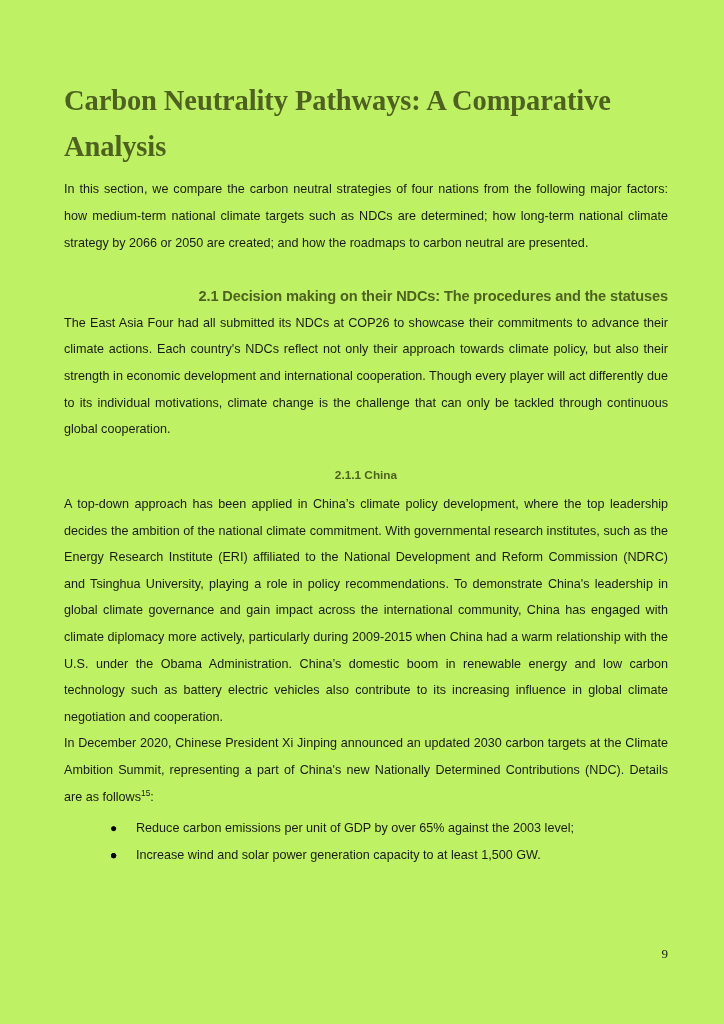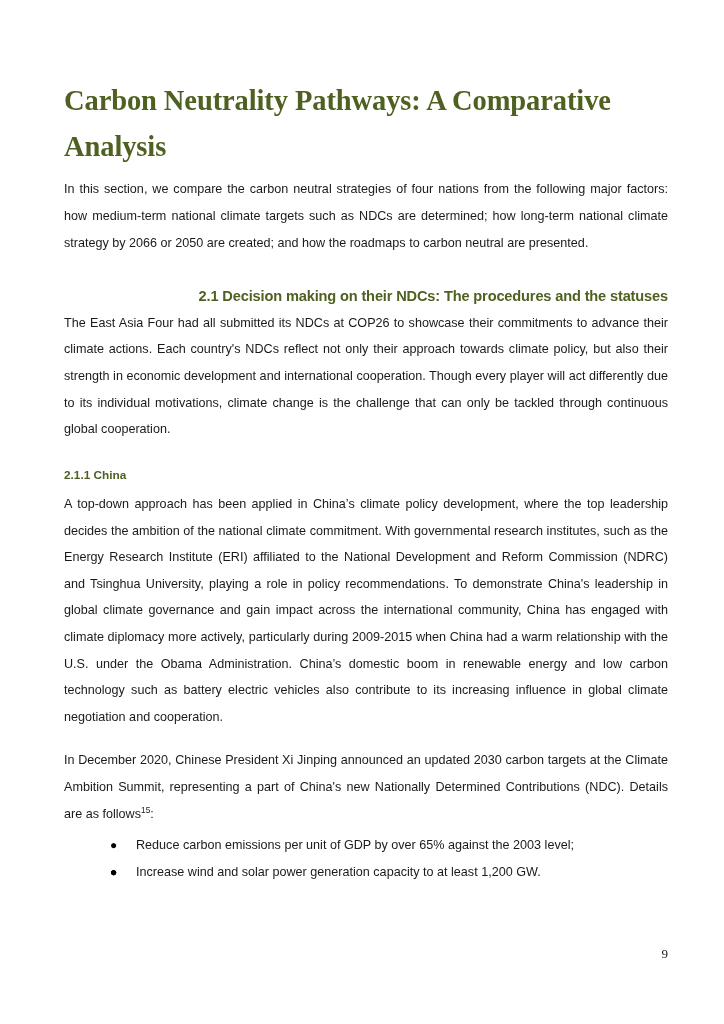--- a/index.html
+++ b/index.html
@@ -5,21 +5,21 @@
 <style>
   html, body {
     margin: 0;
     padding: 0;
     background: #e8e8e8;
   }
   .page {
     position: relative;
     width: 724px;
     height: 1024px;
-    background: #ffffff;
+    background: #bef264;
     margin: 0 auto;
     overflow: hidden;
     box-sizing: border-box;
   }
   .content {
     position: absolute;
     left: 64px;
     top: 78px;
     width: 604px;
   }
@@ -38,40 +38,41 @@
   
   p.body {
     font-family: "Liberation Sans", "DejaVu Sans", sans-serif;
     font-size: 12.6px;
     line-height: 26.6px;
     color: #1a1a1a;
     text-align: justify;
     margin: 0;
     -webkit-font-smoothing: none;
   }
-  p.spaced-top { margin-top: 17px; }
+  p.spaced-top { }
 
   
   h2.section-heading {
     font-family: "Liberation Sans", "DejaVu Sans", sans-serif;
     font-weight: bold;
     font-size: 14.6px;
     line-height: 1.35;
     color: #4e6120;
     margin: 31px 0 3px 0;
     letter-spacing: -0.15px;
     text-align: right;
   }
   h3.sub-heading {
     font-family: "Liberation Sans", "DejaVu Sans", sans-serif;
     font-weight: bold;
     font-size: 11.8px;
     line-height: 1.3;
     color: #4e6120;
     margin: 25px 0 8px 0;
+    text-align: center;
   }
 
   
   ul.bullets {
     list-style: none;
     margin: 5px 0 0 0;
     padding: 0;
   }
   ul.bullets li {
     position: relative;
@@ -167,21 +168,21 @@
         <span>Reduce carbon emissions per unit of GDP by over 65% against the 2003 level;</span>
       </li>
       <li>
         <span class="bullet-mark">●</span>
       </li>
       <li>
         <span class="bullet-mark">●</span>
       </li>
       <li>
         <span class="bullet-mark">●</span>
-        <span>Increase wind and solar power generation capacity to at least 1,200 GW.</span>
+        <span>Increase wind and solar power generation capacity to at least 1,500 GW.</span>
       </li>
     </ul>
 
   </div>
 
 
   <div class="page-number">9</div>
 
 </div>
 

